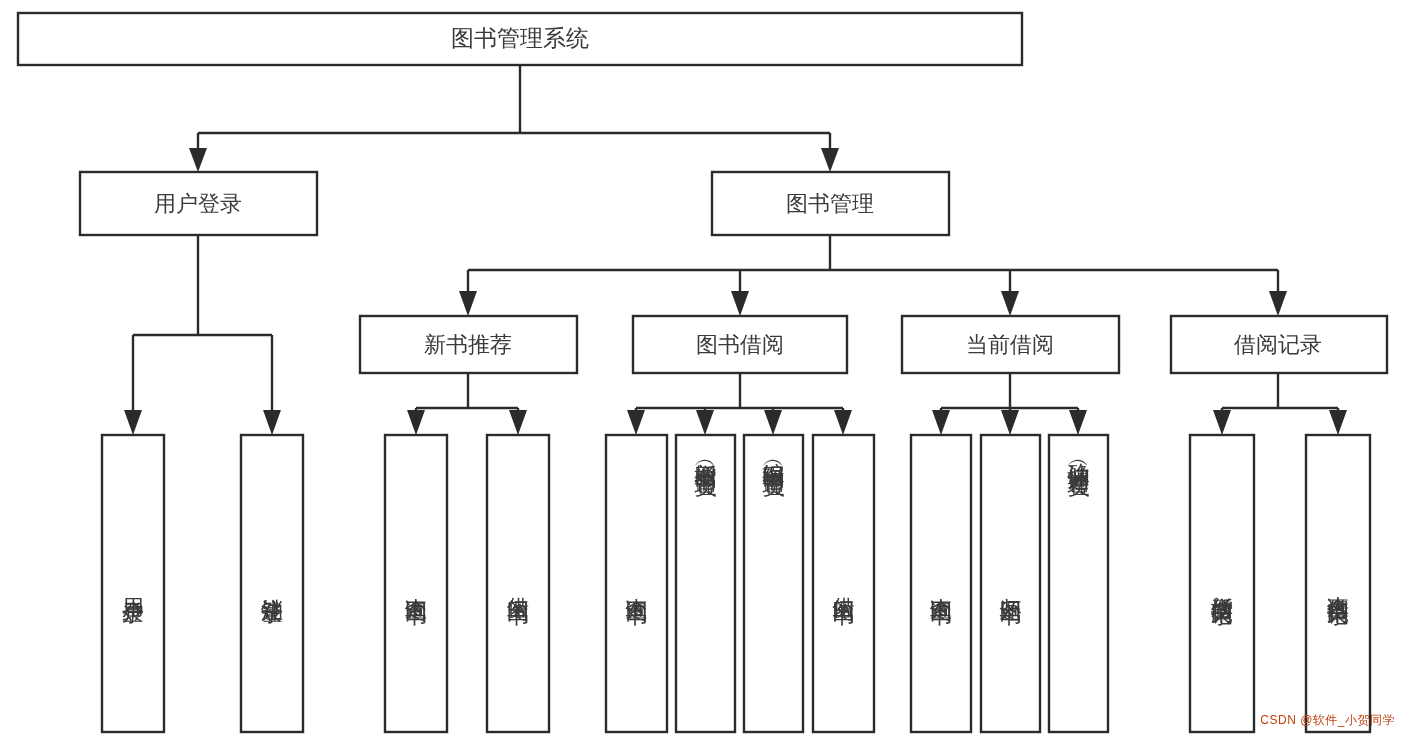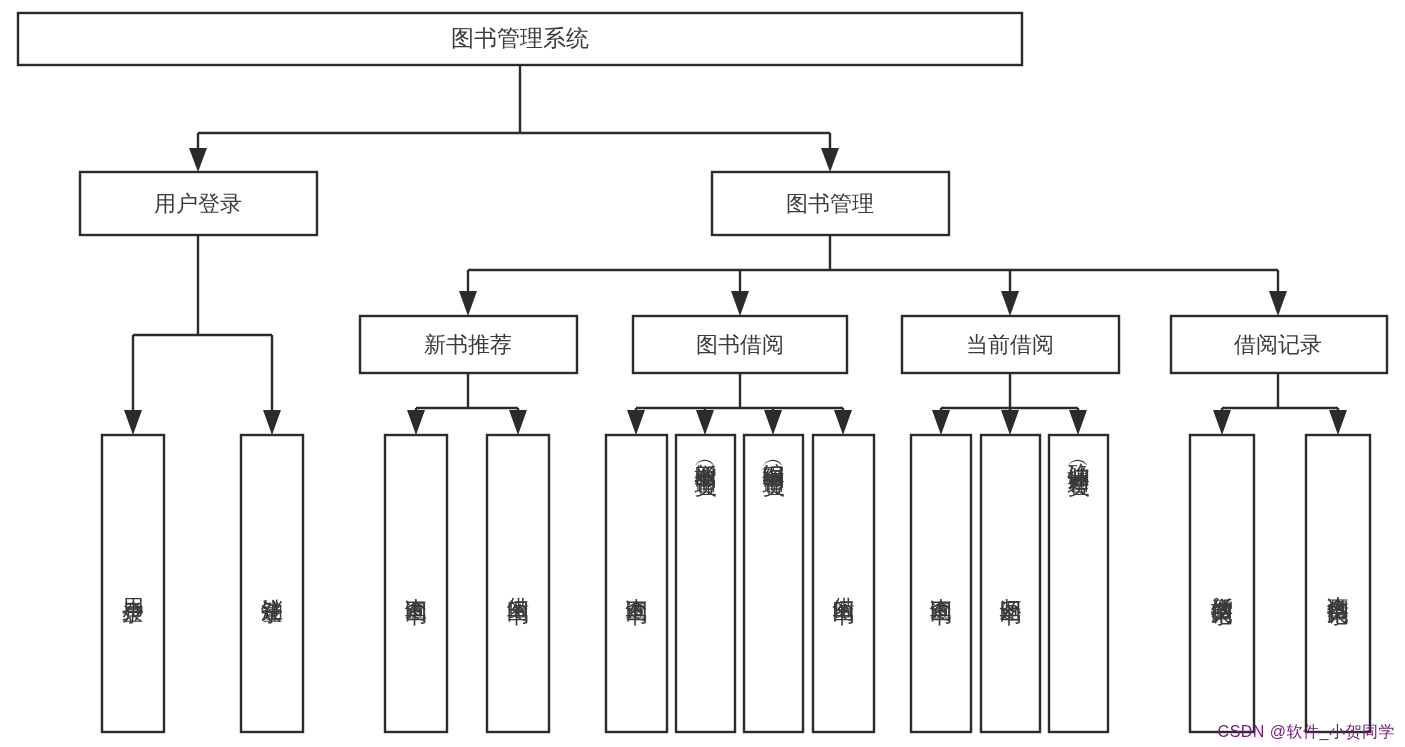--- a/index.html
+++ b/index.html
@@ -69,24 +69,24 @@
     letter-spacing: 2px;
     font-family: "Liberation Sans", "DejaVu Sans", sans-serif;
     font-size: 22px;
     color: #3a3a3a;
     line-height: 1;
     white-space: nowrap;
   }
   .watermark {
     position: absolute;
     right: 10px;
-    bottom: 4px;
-    font-family: "Liberation Sans", "DejaVu Sans", sans-serif;
-    font-size: 16px;
-    color: #701a75;
+    bottom: 18px;
+    font-family: "Liberation Sans", "DejaVu Sans", sans-serif;
+    font-size: 12px;
+    color: #c2410c;
     letter-spacing: 0.5px;
     white-space: nowrap;
   }
 </style>
 </head>
 <body>
 
 <div id="diagram-root">
 
   <svg class="diagram-canvas" viewBox="0 0 1405 747" xmlns="http://www.w3.org/2000/svg">

